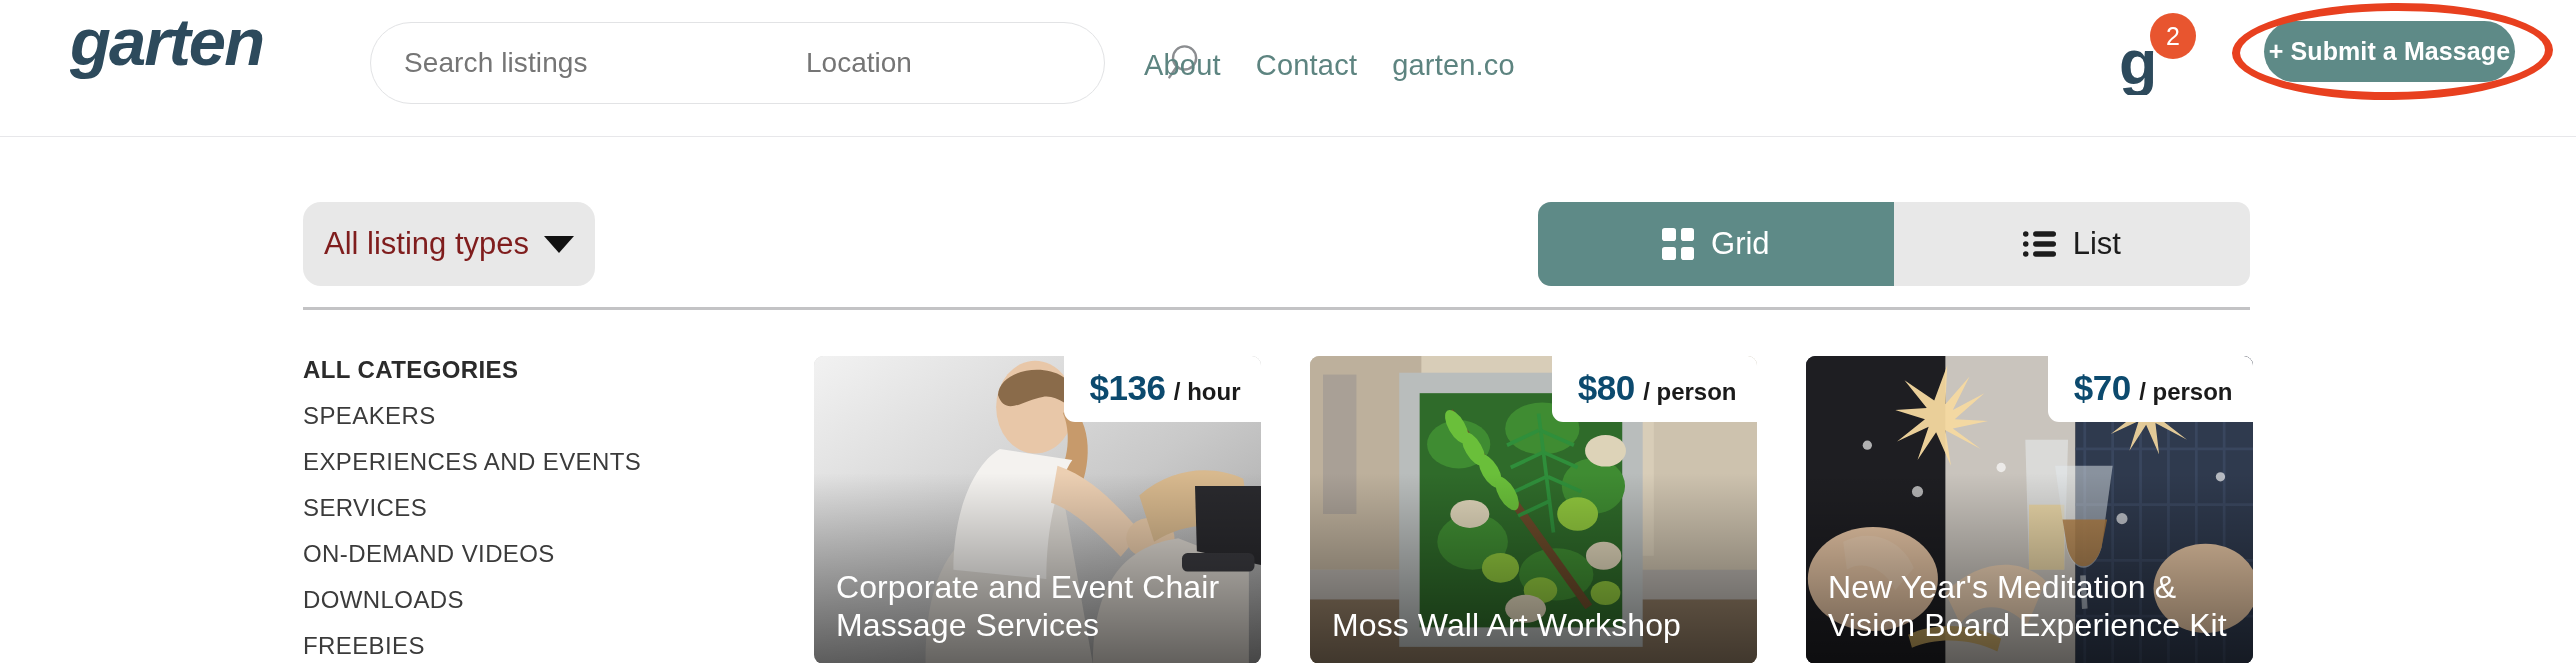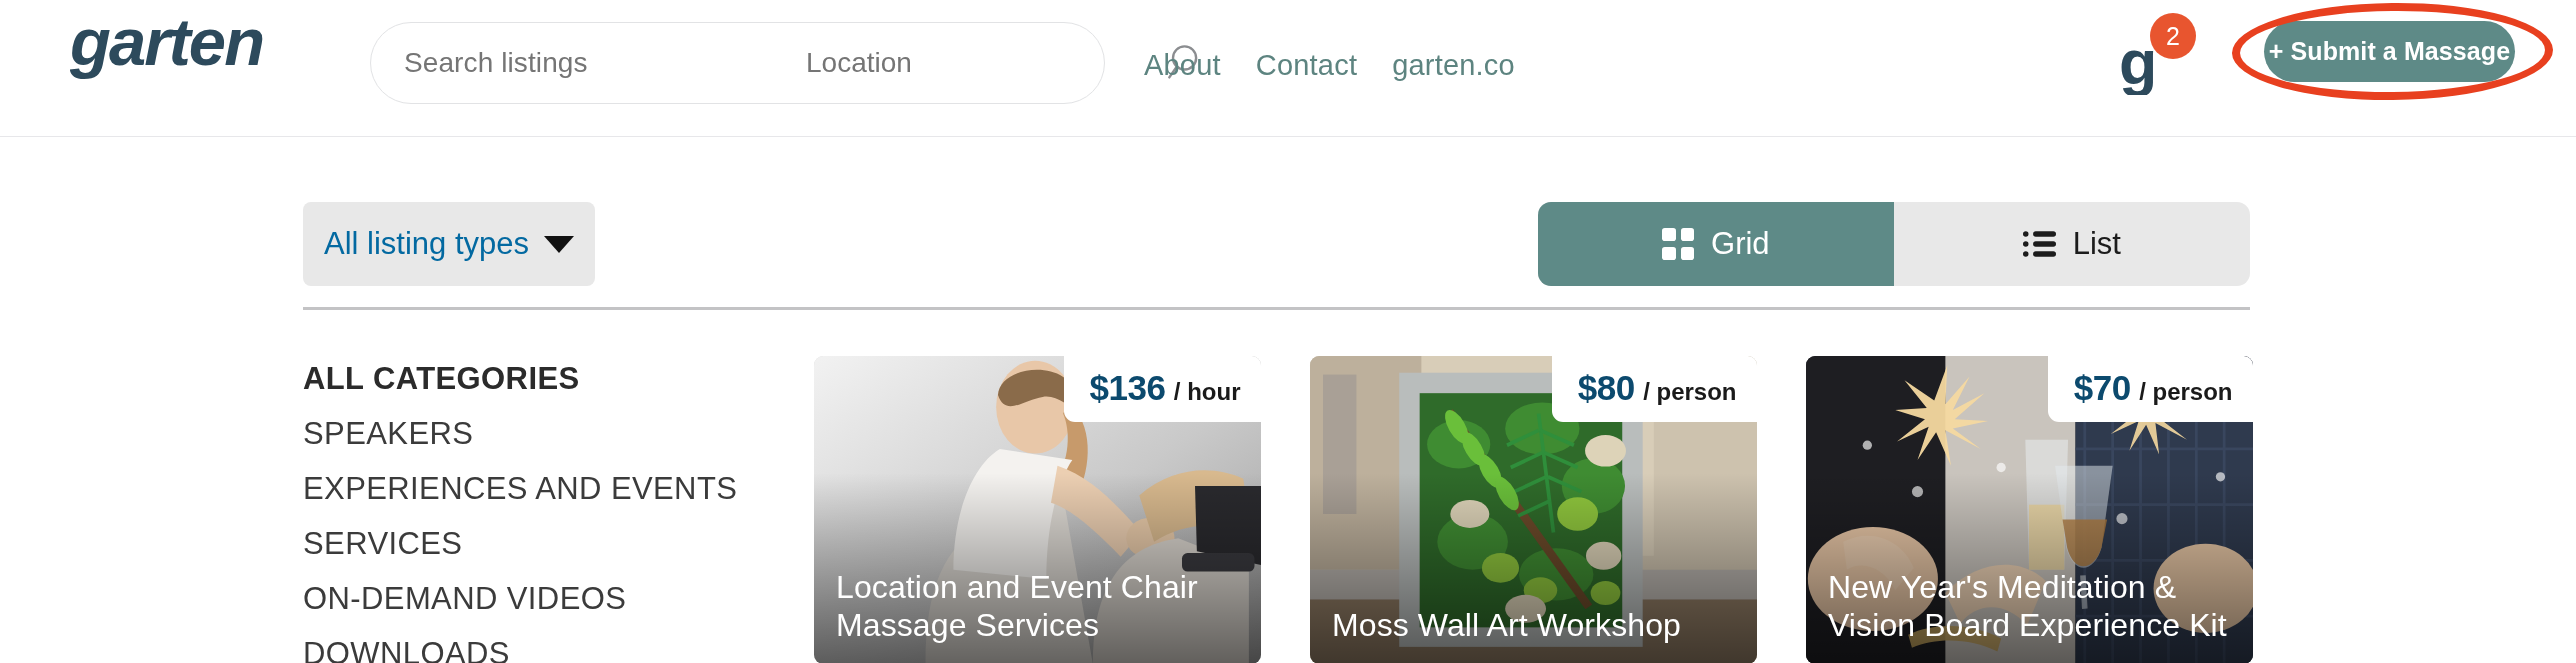--- a/index.html
+++ b/index.html
@@ -73,23 +73,23 @@
   }
   .annot-ellipse {
     position:absolute; left:2232px; top:2.8px; width:321px; height:97px;
     border:8.4px solid #e8401f; border-radius:50%;
     pointer-events:none; transform: rotate(-0.6deg);
   }
 
   
   .filter-pill {
     position:absolute; left:303px; top:202px; width:292px; height:84px;
-    background:#e8e8e8; border:none; border-radius:8px;
+    background:#e8e8e8; border:none; border-radius:18px;
     display:flex; align-items:center; justify-content:center; gap:15px;
-    font-size:31px; color:#0369a1; cursor:pointer;
+    font-size:31px; color:#7f1d1d; cursor:pointer;
     font-family:"Liberation Sans", sans-serif;
   }
   .caret { width:0;height:0;border-left:15px solid transparent;border-right:15px solid transparent;border-top:17.7px solid #111; }
 
   .view-toggle {
     position:absolute; left:1538px; top:202px; width:712px; height:84px;
     background:#e8e8e8; border-radius:13px; display:flex; overflow:hidden;
   }
   .view-opt {
     flex:1 1 0; display:flex; align-items:center; justify-content:center;
@@ -99,22 +99,22 @@
   .view-opt.active { background:#5e8a87; color:#ffffff; }
   .view-opt.active .ico-grid i { background:#fff; }
   .ico-grid { width:32px; height:32px; display:grid; grid-template-columns:1fr 1fr; grid-template-rows:1fr 1fr; gap:5.6px; }
   .ico-grid i { background:#1c1c1c; border-radius:2.8px; display:block; }
 
   .divider { position:absolute; left:303px; top:307px; width:1947px; height:2.8px; background:#c3c3c5; }
 
   
   .cats { position:absolute; left:303px; top:347px; width:465px; }
   .cat {
-    display:block; font-size:31px; line-height:46px; color:#3b3b3b;
-    letter-spacing:0.4px; text-decoration:none; white-space:nowrap;margin-top:9px;
+    display:block; font-size:24px; line-height:46px; color:#3b3b3b;
+    letter-spacing:0.4px; text-decoration:none; white-space:nowrap;
   }
   .cat.current { font-weight:bold; color:#2b2b2b; }
 
   
   .cards { position:absolute; left:814px; top:356px; display:flex; gap:49px; }
   .card {
     position:relative; width:447px; height:308px; border-radius:9.3px;
     overflow:hidden; background:#d9d9d9; cursor:pointer; flex:0 0 447px;
   }
   .card-img { position:absolute; inset:0; }
@@ -238,21 +238,21 @@
         <path d="M300 331 C300 250 330 205 392 196 L468 226 L468 331Z" fill="#d9d4cd"></path>
         <path d="M350 150 C388 118 430 118 462 132 L470 190 C430 176 392 182 366 200Z" fill="#d8b98e"></path>
         <path d="M410 140 L481 140 L481 225 L412 210Z" fill="#2a2a2e"></path>
         <rect x="396" y="212" width="78" height="20" rx="6" fill="#3a3a3f"></rect>
       </svg>
       <div class="card-scrim"></div>
       <div class="price-tag">
         <span class="price-amt">$136</span>
         <span class="price-unit">/ hour</span>
       </div>
-      <div class="card-title">Location and Event Chair Massage Services</div>
+      <div class="card-title">Corporate and Event Chair Massage Services</div>
 
     </div>
 
     <div class="card">
       <svg class="card-img" viewBox="0 0 481 331" preserveAspectRatio="xMidYMid slice">
         <rect width="481" height="331" fill="#cdc2ae"></rect>
         <rect x="0" y="0" width="120" height="230" fill="#bdb09c"></rect>
         <rect x="14" y="20" width="36" height="150" fill="#a9a096"></rect>
         <rect x="120" y="0" width="250" height="215" fill="#d8cdb8"></rect>
         <rect x="0" y="230" width="481" height="45" fill="#b8b3ad"></rect>

